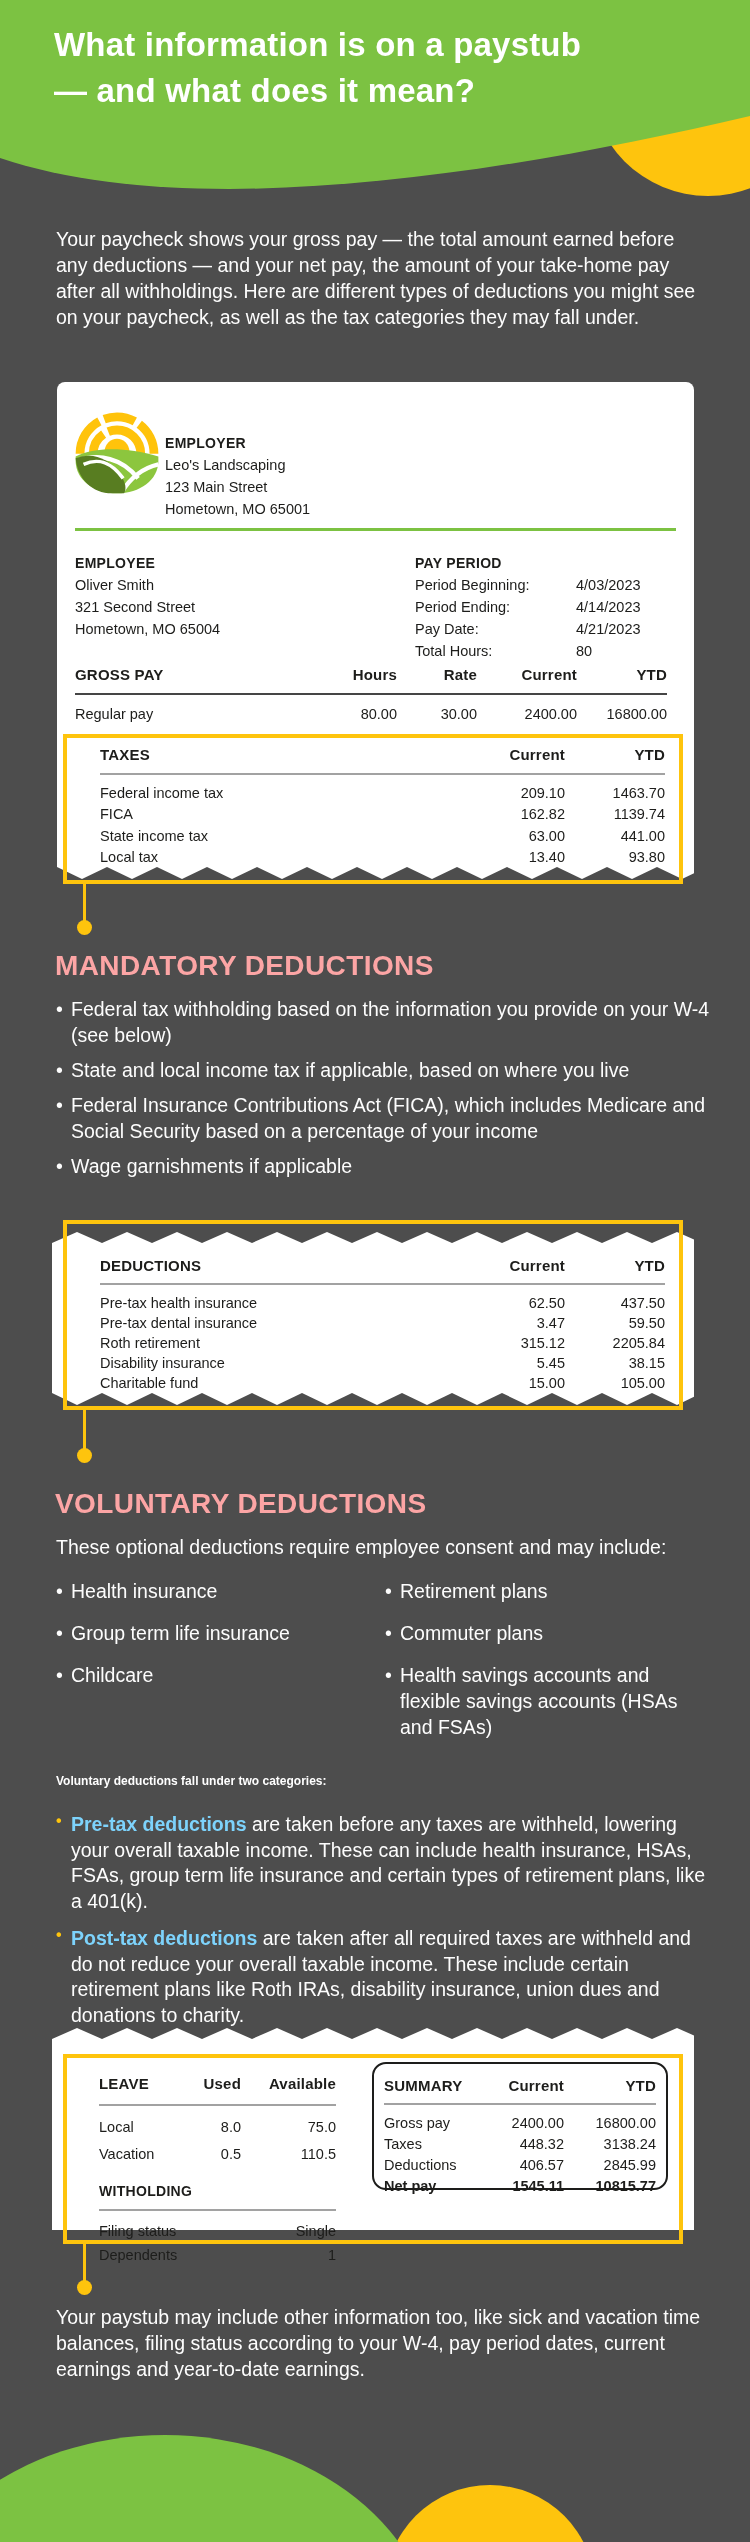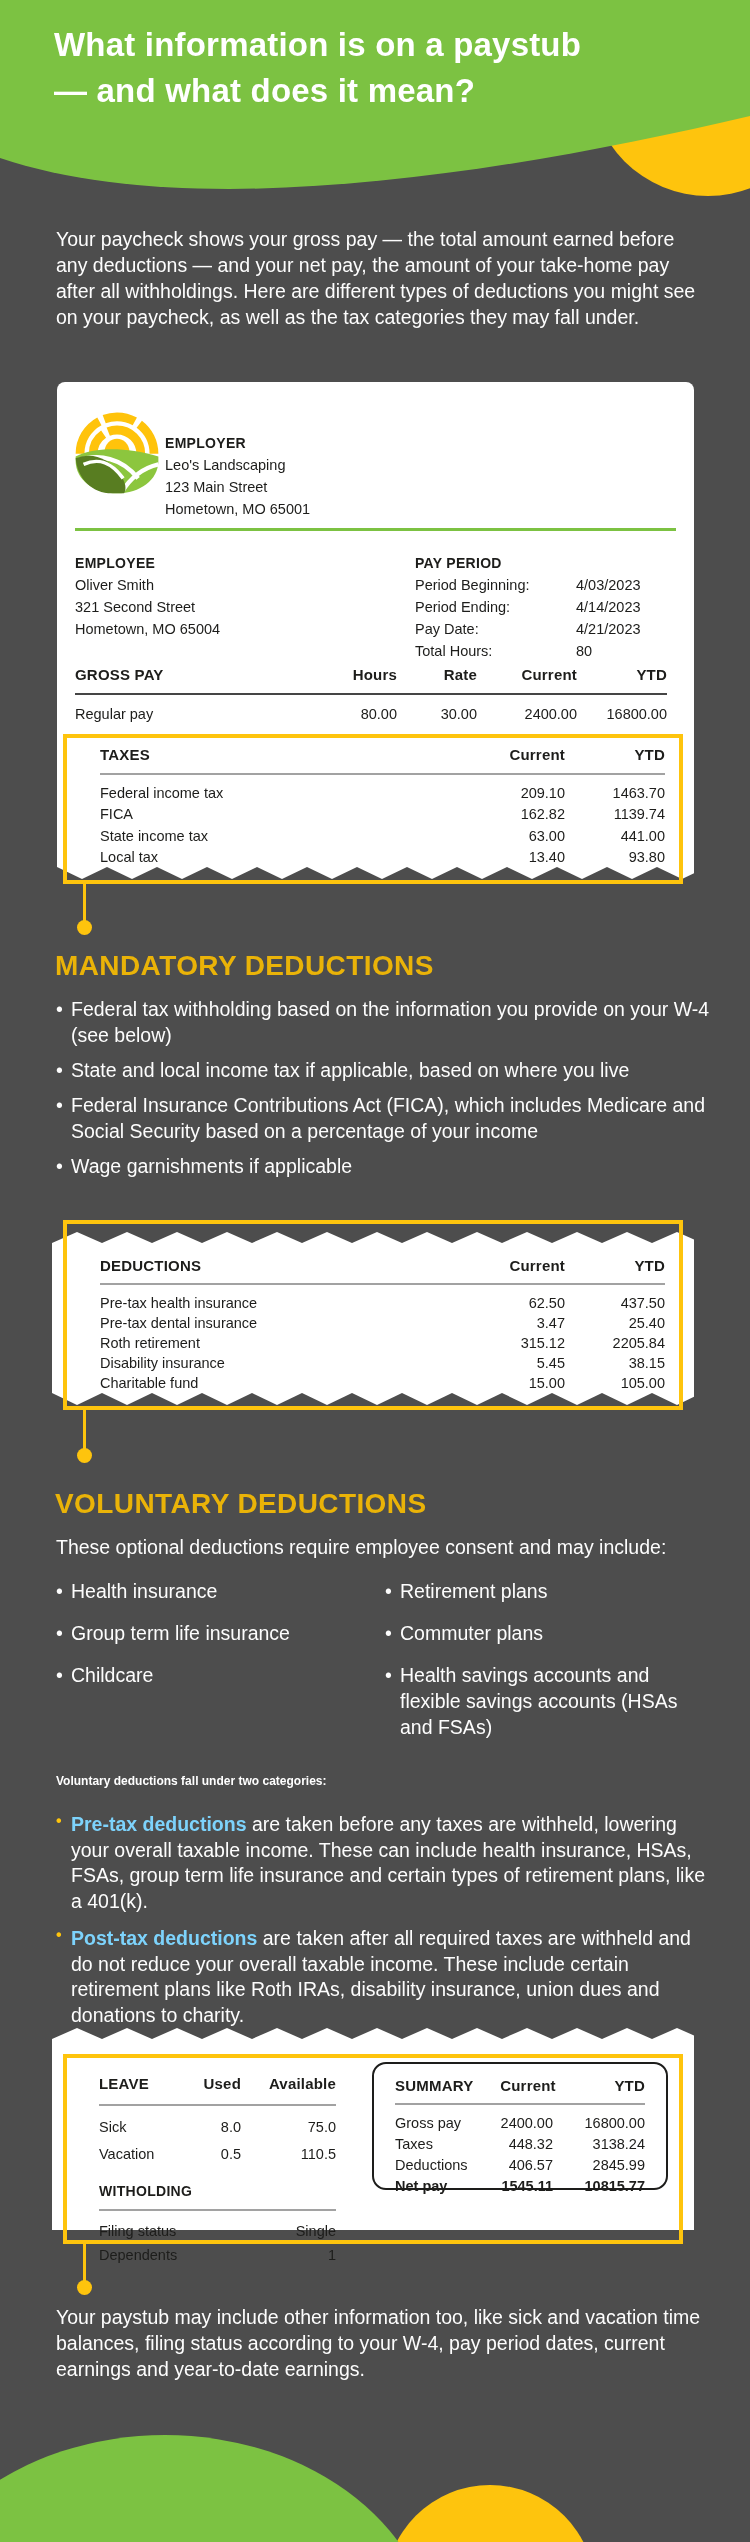--- a/index.html
+++ b/index.html
@@ -44,33 +44,33 @@
   .pp .prow{display:flex;line-height:22px;font-size:14.5px;color:#1d1d1b}
   .pp .pl{flex:1}
   .pp .pv{width:100px}
 
   .lv .u{width:70px;text-align:right}
   .lv .a{width:95px;text-align:right}
   .lv .frow{line-height:27px}
   .wh .frow{line-height:24px}
   .wh .val{width:110px;text-align:right}
 
-  .sumbox{position:absolute;border:2px solid #1d1d1b;border-radius:14px;background:#fff;padding:11px 21px}
+  .sumbox{position:absolute;border:2px solid #1d1d1b;border-radius:14px;background:#fff;padding:11px 10px}
   .sm .c{width:85px;text-align:right}
   .sm .y{width:92px;text-align:right}
   .sm .frow{line-height:21px}
   .bold{font-weight:700}
 
   
   .ybox{position:absolute;border:4px solid #fec40d;z-index:6}
   .conn{position:absolute;width:3px;background:#fec40d;z-index:6}
   .dot{position:absolute;width:15px;height:15px;border-radius:50%;background:#fec40d;z-index:6}
 
   
-  .green-h{position:absolute;color:#eab308;font-size:28px;font-weight:700;letter-spacing:.4px}
+  .green-h{position:absolute;color:#fca5a5;font-size:28px;font-weight:700;letter-spacing:.4px}
   .blist{position:absolute}
   .blist .item{display:flex;margin-bottom:9px}
   .blist .b{width:15px;flex:none}
   .vcols .item{margin-bottom:16px}
   .cat-h{position:absolute;color:#fff;font-size:12px;font-weight:700}
   .clist{position:absolute}
   .clist .item{display:flex;margin-bottom:12px}
   .clist .b{width:15px;flex:none;color:#fec40d;font-weight:700}
   .clist .wtxt{line-height:25.5px}
   .ylead{color:#7dd3fc;font-weight:700}
@@ -231,21 +231,21 @@
       </div>
       <hr class="hr-gray">
       <div class="frow">
           <span class="lbl">Pre-tax health insurance</span>
           <span class="c1">62.50</span>
           <span class="c2">437.50</span>
         </div>
       <div class="frow">
           <span class="lbl">Pre-tax dental insurance</span>
           <span class="c1">3.47</span>
-          <span class="c2">25.40</span>
+          <span class="c2">59.50</span>
         </div>
       <div class="frow">
           <span class="lbl">Roth retirement</span>
           <span class="c1">315.12</span>
           <span class="c2">2205.84</span>
         </div>
       <div class="frow">
           <span class="lbl">Disability insurance</span>
           <span class="c1">5.45</span>
           <span class="c2">38.15</span>
@@ -316,21 +316,21 @@
   <div class="body" style="top:16px;width:642px;height:188px">
 
     <div class="abs lv" style="left:47px;top:28px;width:237px">
       <div class="frow hd">
         <span class="lbl">LEAVE</span>
         <span class="u">Used</span>
         <span class="a">Available</span>
       </div>
       <hr class="hr-gray">
       <div class="frow">
-          <span class="lbl">Sick</span>
+          <span class="lbl">Local</span>
           <span class="u">8.0</span>
           <span class="a">75.0</span>
         </div>
       <div class="frow">
           <span class="lbl">Vacation</span>
           <span class="u">0.5</span>
           <span class="a">110.5</span>
         </div>
 
       <div class="wh" style="margin-top:12px">

